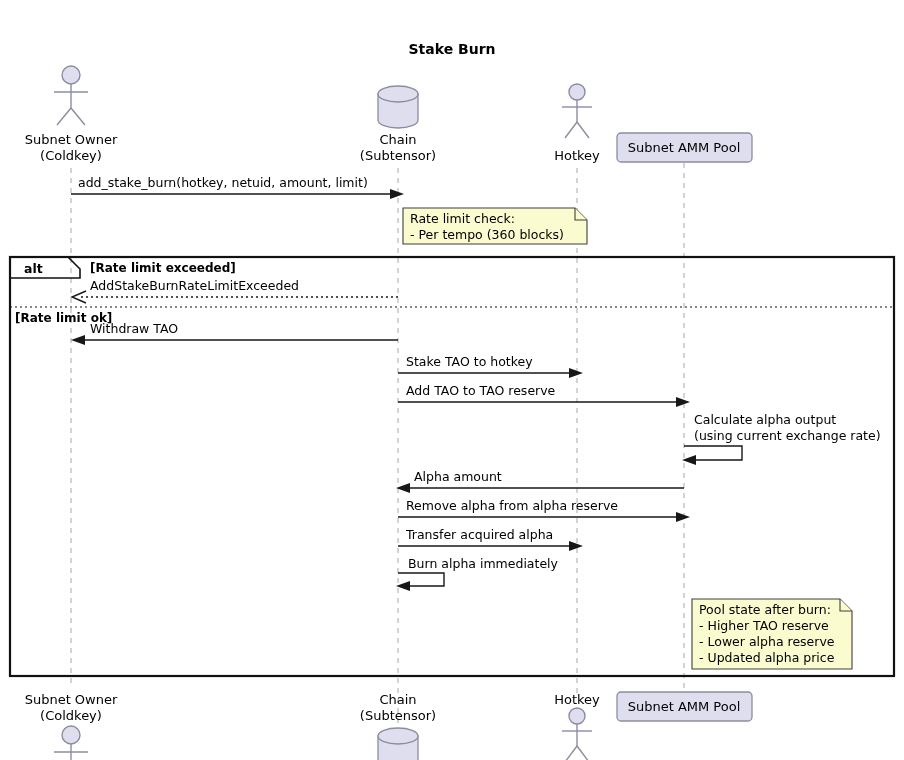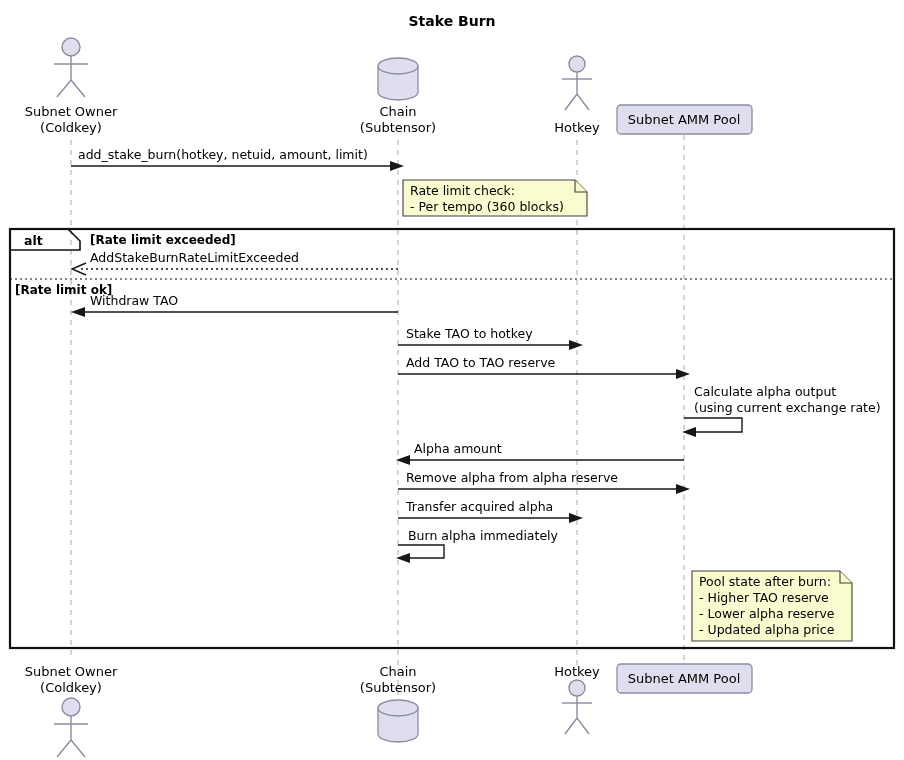--- a/index.html
+++ b/index.html
@@ -10,20 +10,21 @@
   body {
     font-family: "DejaVu Sans", sans-serif;
     width: 904px;
     height: 760px;
     overflow: hidden;
   }
   #diagram-root {
     position: relative;
     width: 904px;
     height: 532px;
+    margin-top: 28px;
   }
   svg.diagram-canvas {
     position: absolute;
     top: 0;
     left: 0;
     width: 904px;
     height: 760px;
   }
   text {
     font-family: "DejaVu Sans", sans-serif;

